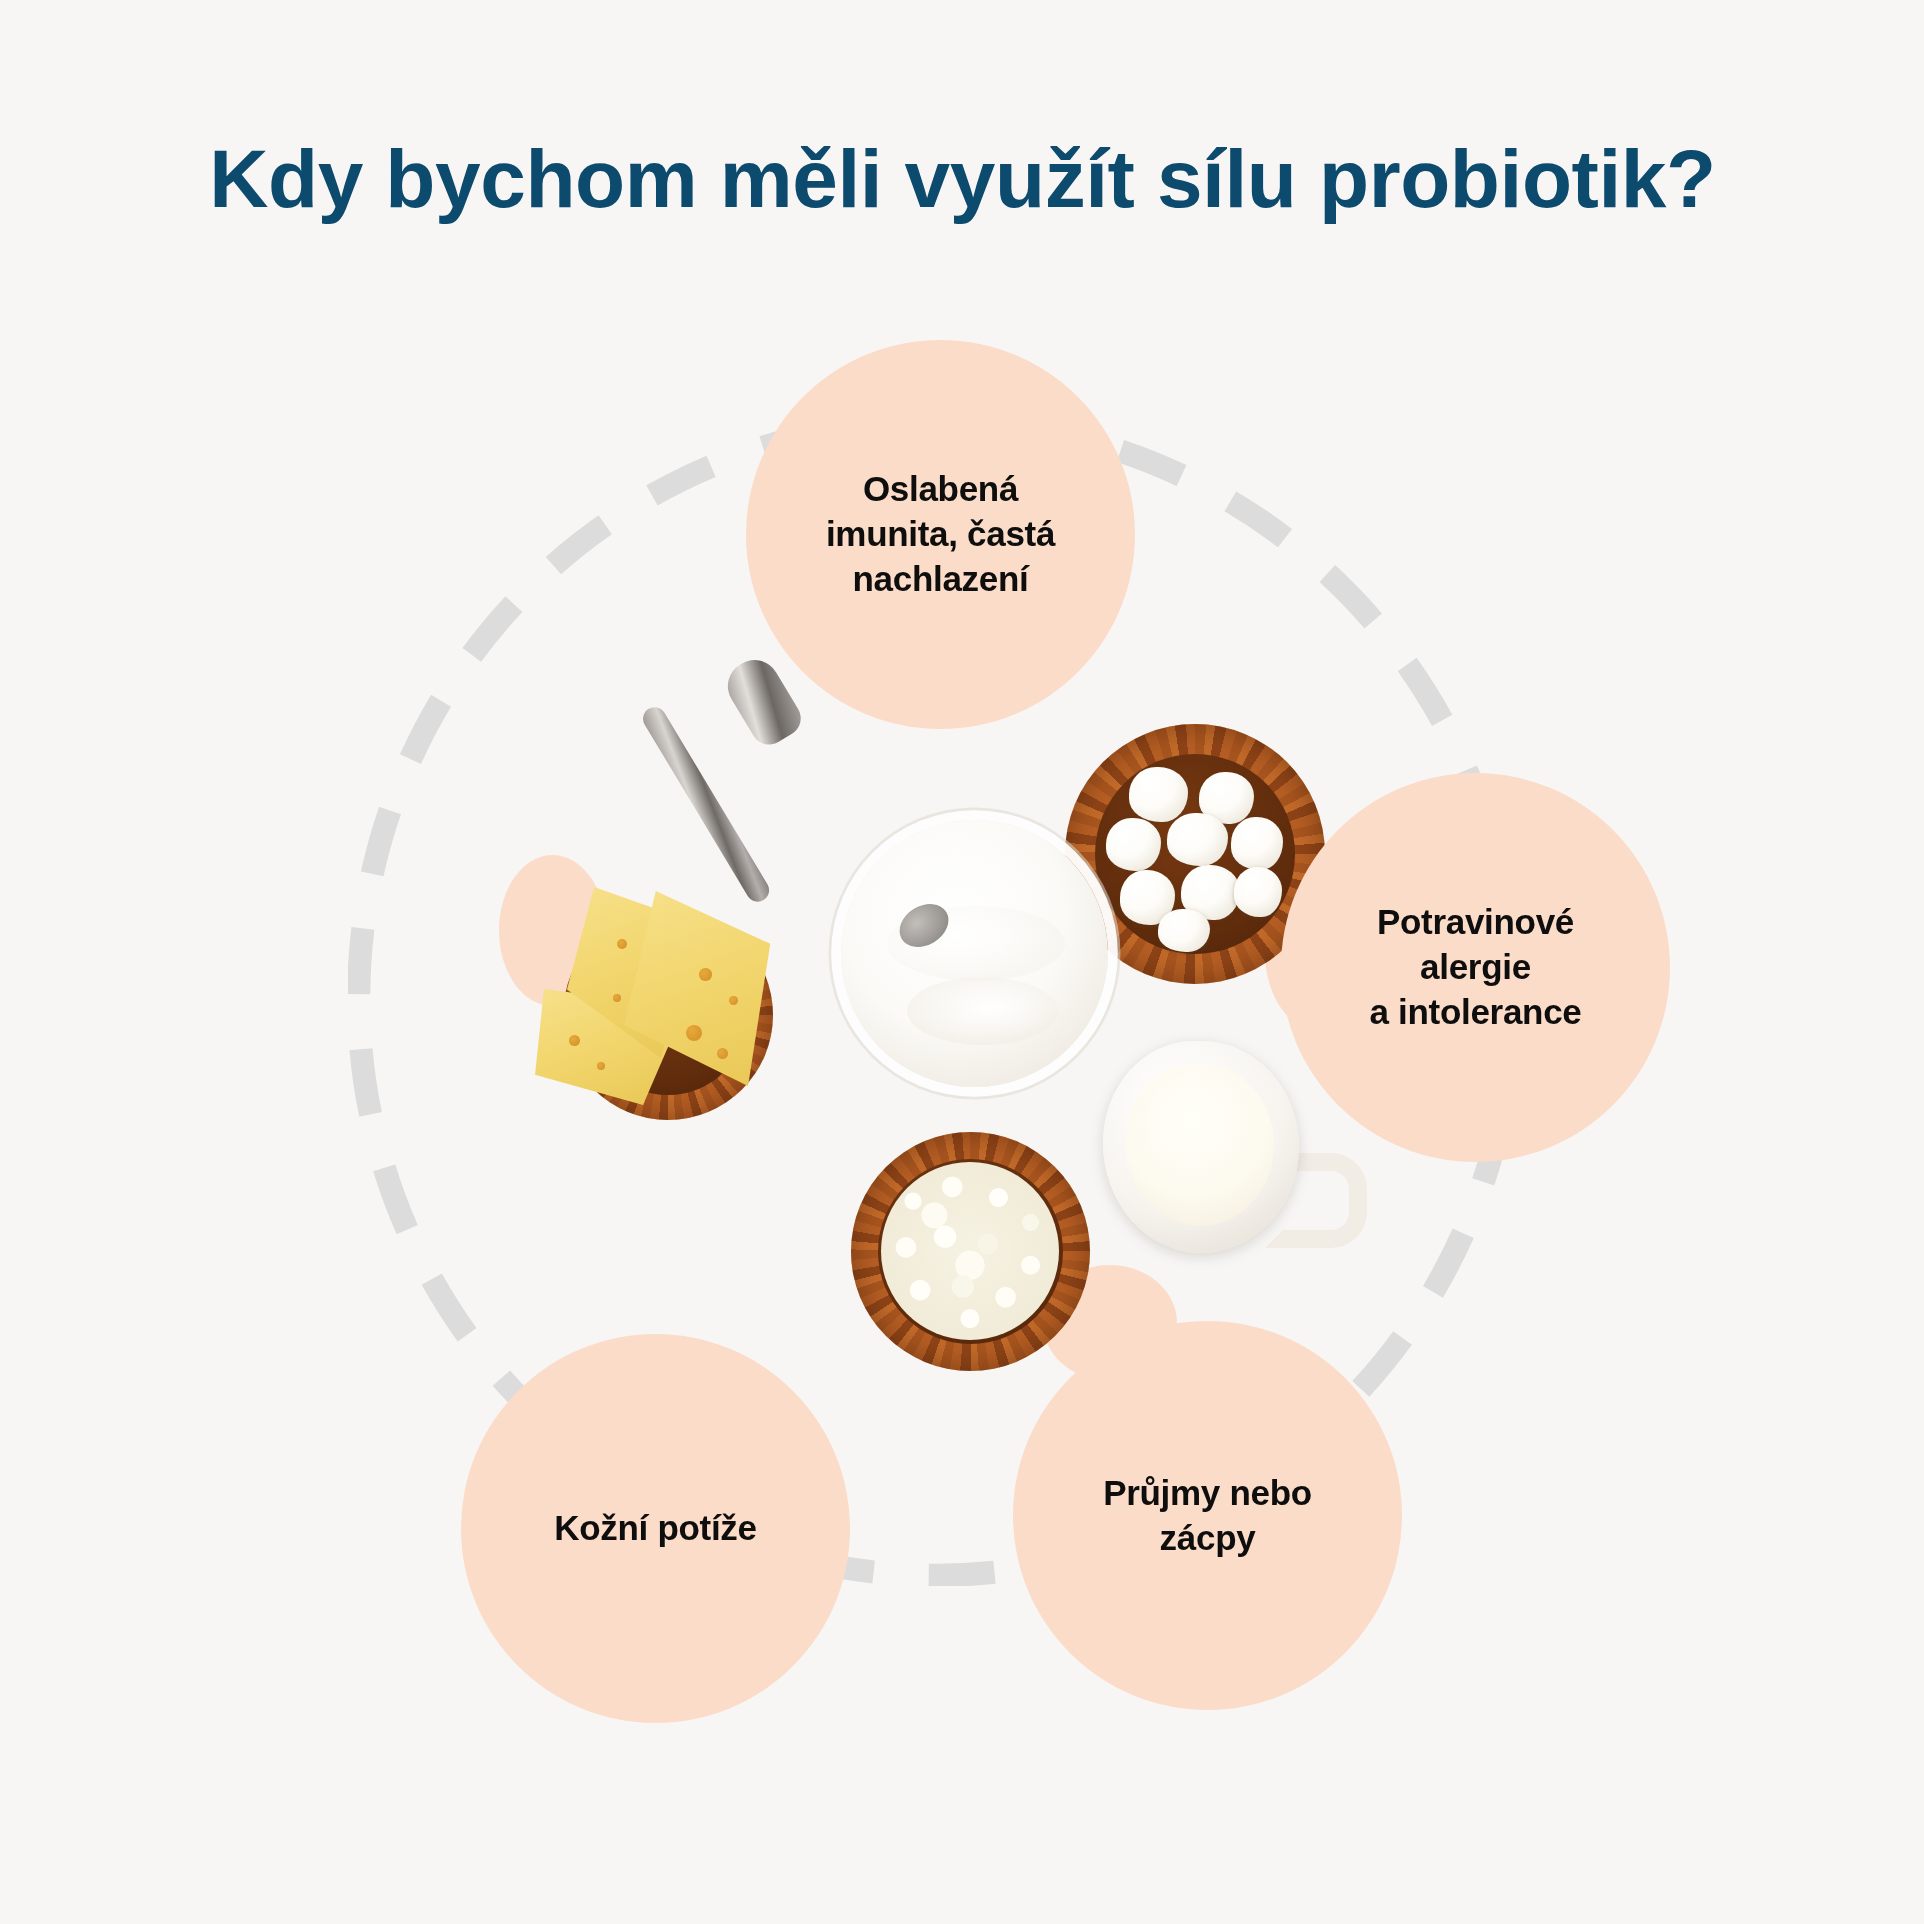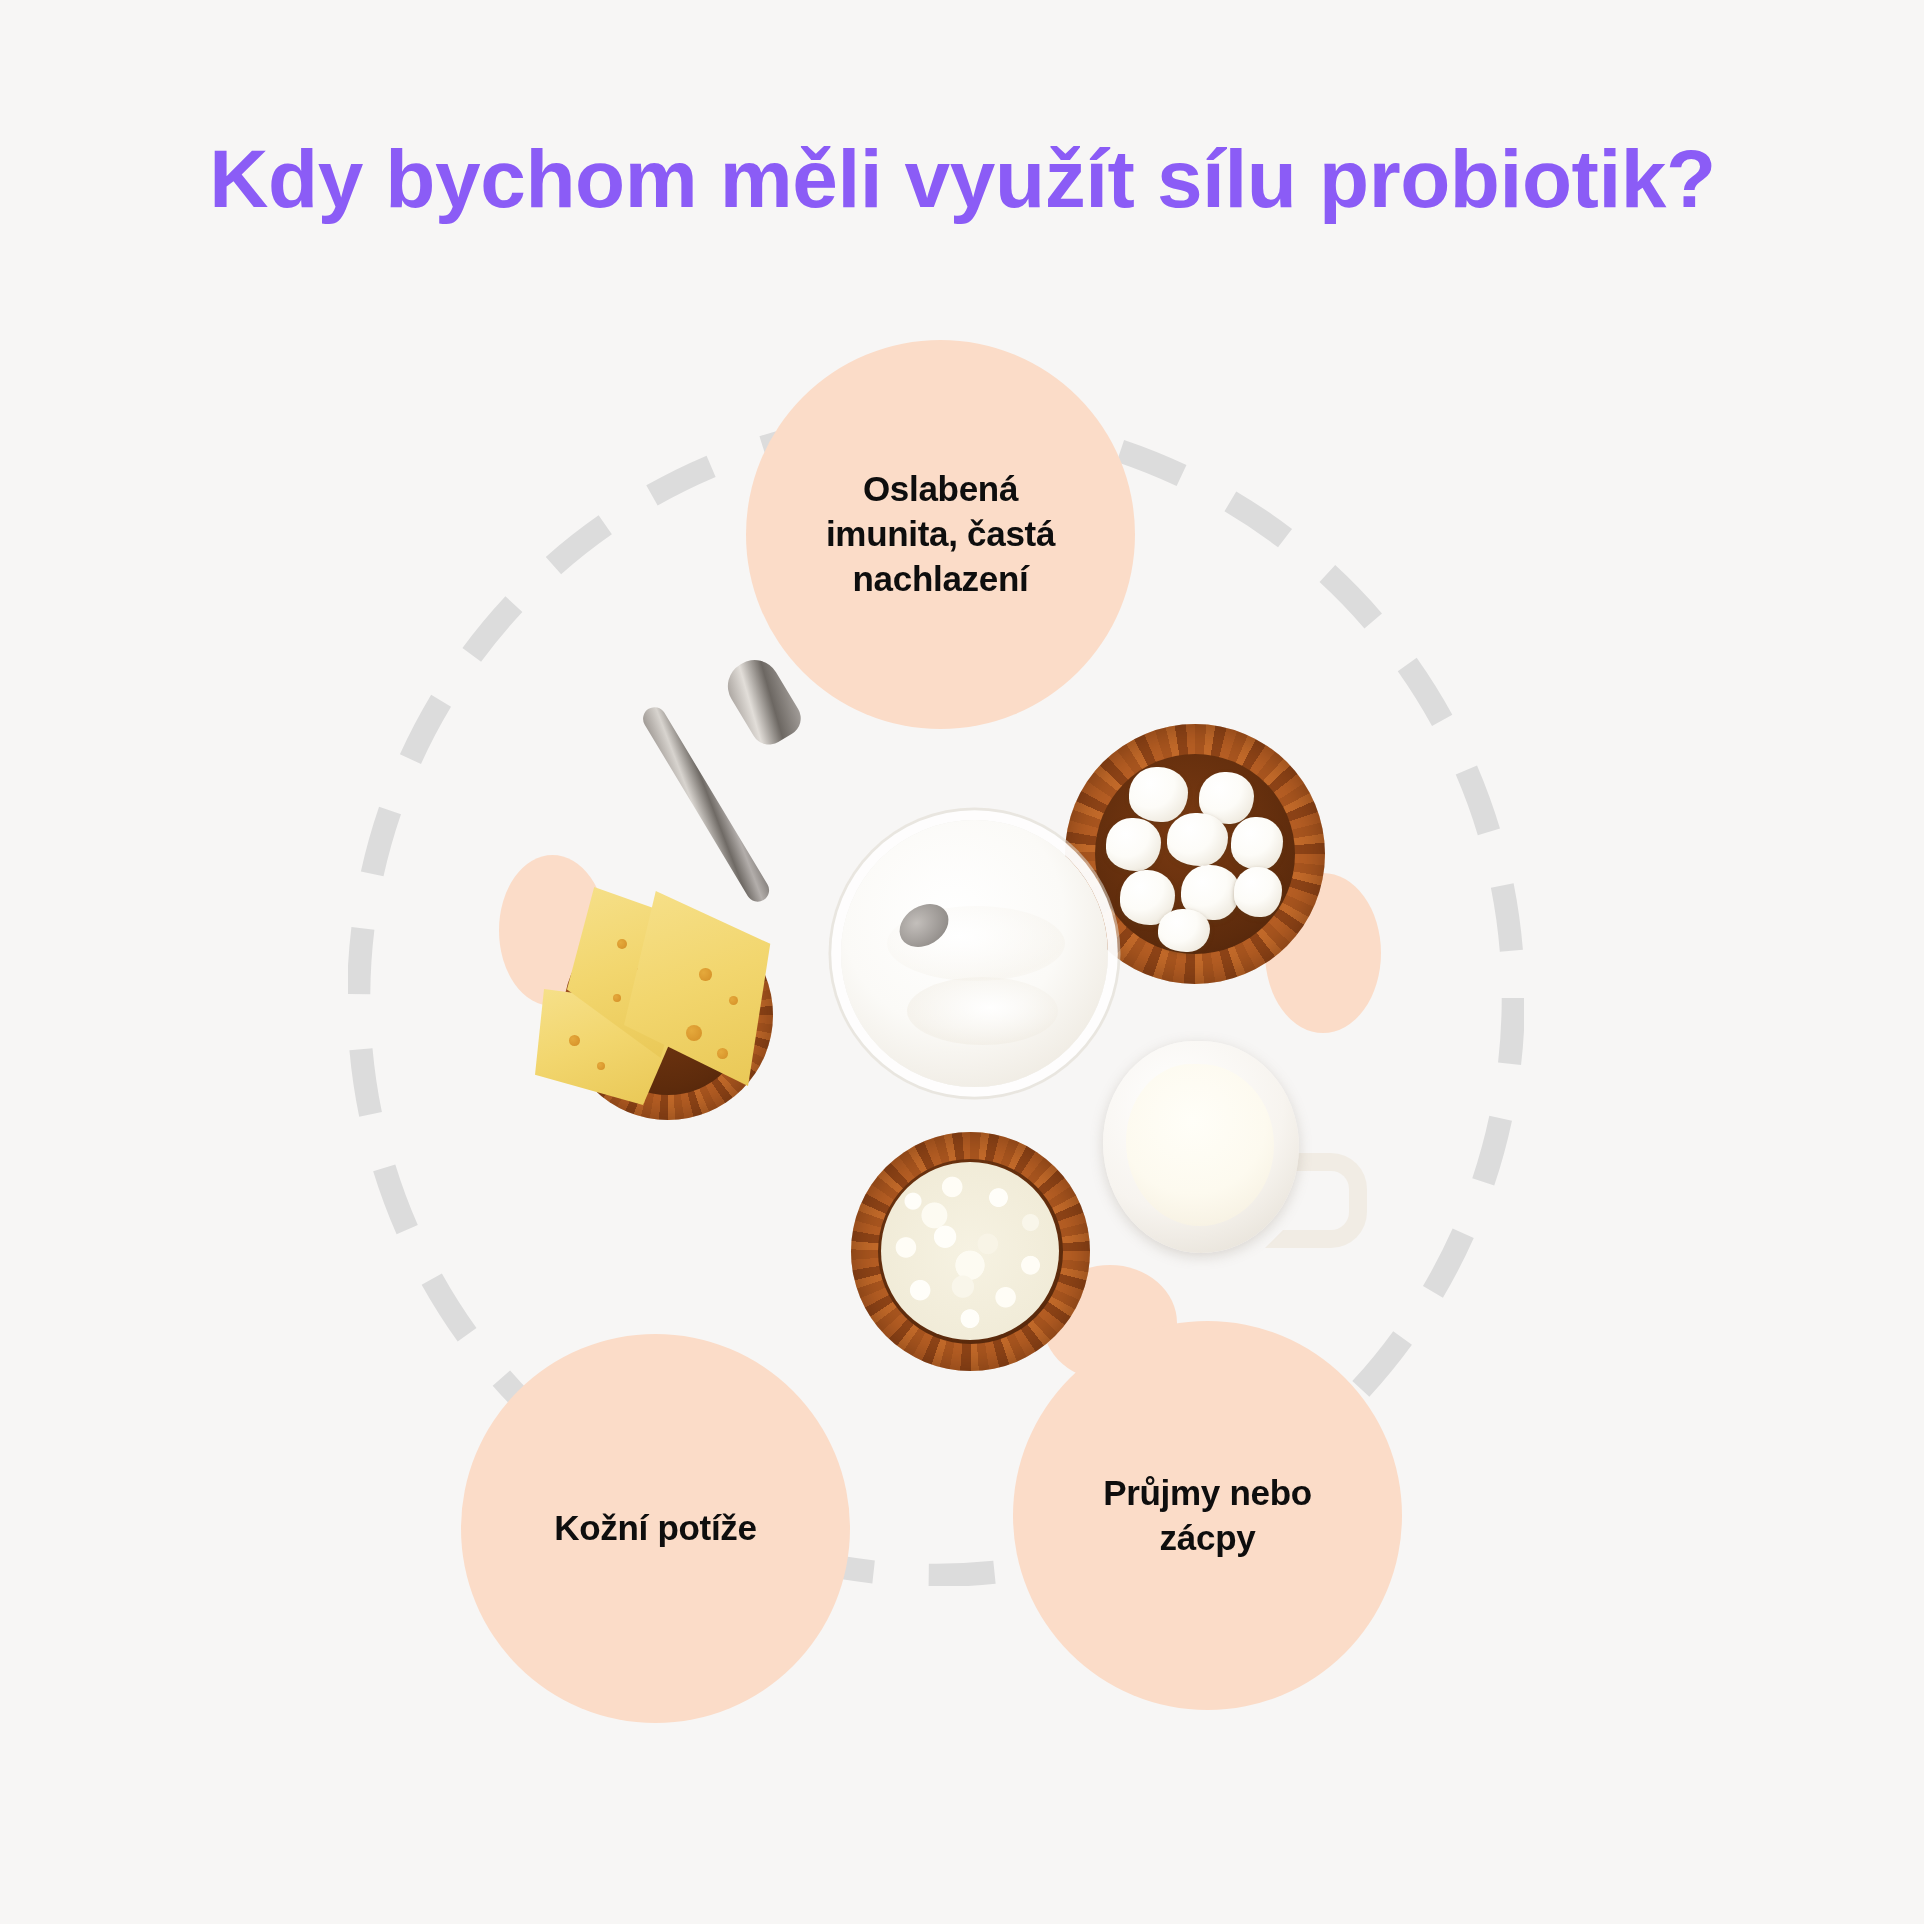--- a/index.html
+++ b/index.html
@@ -16,21 +16,21 @@
     font-family: "Liberation Sans", sans-serif;
   }
 
   
   #title {
     position: absolute;
     left: 0;
     top: 134px;
     width: 1925px;
     text-align: center;
-    color: #8b5cf6;
+    color: #0c4a6e;
     font-family: "Liberation Sans", sans-serif;
     font-size: 82px;
     font-weight: bold;
     letter-spacing: -0.4px;
     line-height: 1.1;
   }
 
   
   #ring {
     position: absolute;
@@ -263,20 +263,25 @@
     </div>
 
   </div>
 
   <div class="bubble" id="bubble-top">
     <div class="label">Oslabená
 imunita, častá
 nachlazení</div>
   </div>
 
+  <div class="bubble" id="bubble-right">
+    <div class="label">Potravinové
+alergie
+a intolerance</div>
+  </div>
 
 
   <div class="bubble" id="bubble-bl">
     <div class="label">Kožní potíže</div>
   </div>
 
   <div class="bubble" id="bubble-br">
     <div class="label">Průjmy nebo
 zácpy</div>
   </div>

